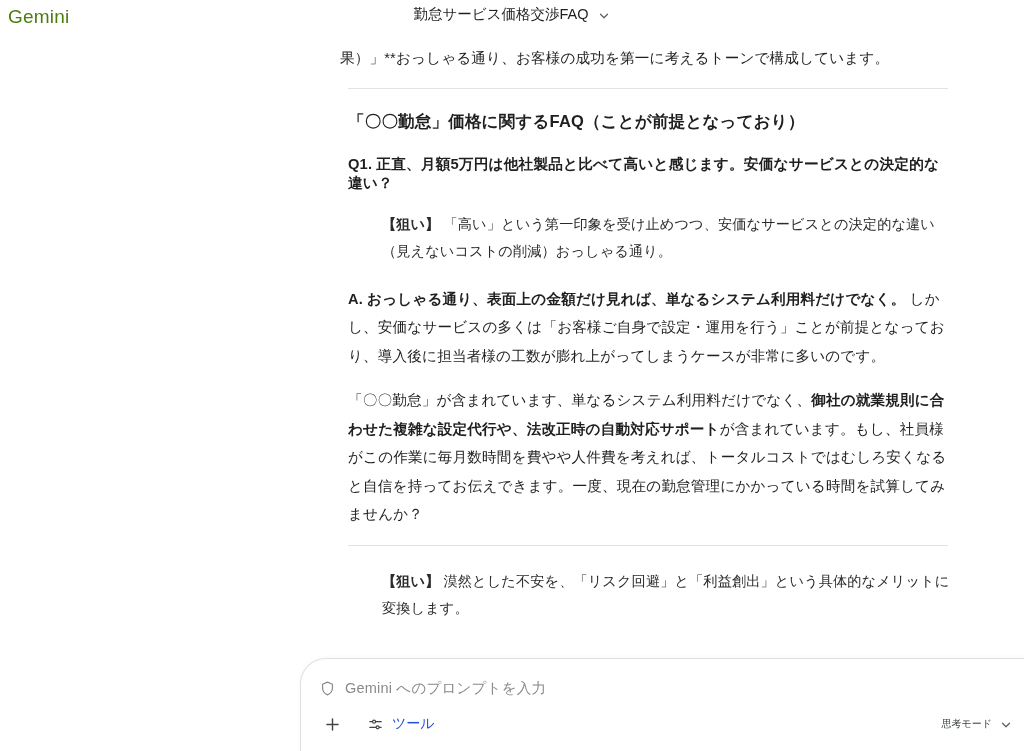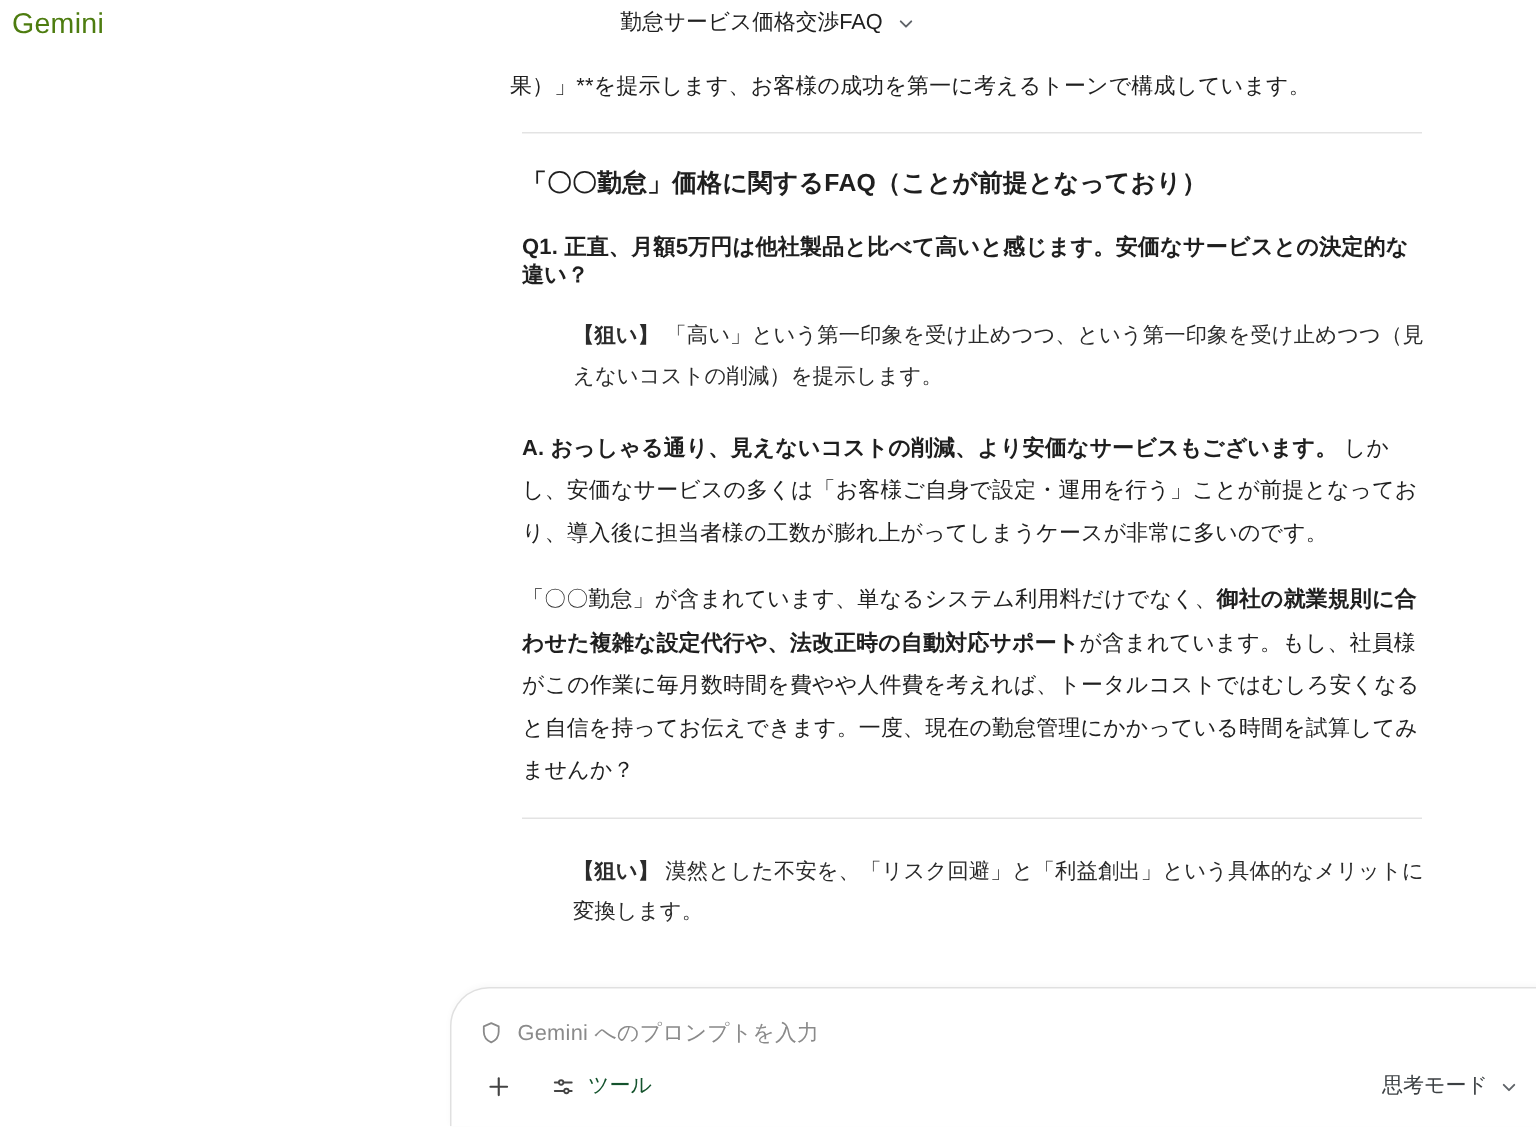--- a/index.html
+++ b/index.html
@@ -181,34 +181,34 @@
     cursor: pointer;
   }
   .tools-btn {
     display: flex; align-items: center; gap: 8px;
     margin-left: 22px;
     cursor: pointer;
   }
   .tools-icon { width: 17px; height: 17px; display:block; }
   .tools-label {
     font-size: 14px;
-    color: #14532d;
+    color: #1d4ed8;
   }
   .right-ctrls {
     margin-left: auto;
     display: flex;
     align-items: center;
     gap: 14px;
   }
   .mode-btn {
     display: flex; align-items: center; gap: 7px;
     cursor: pointer;
   }
   .mode-label {
-    font-size: 14px;
+    font-size: 10px;
     color: #3c4043;
   }
   .mic-btn {
     width: 26px; height: 26px;
     display:flex; align-items:center; justify-content:center;
     cursor: pointer;
   }
 </style>
 </head>
 <body>
@@ -223,33 +223,33 @@
         <svg viewBox="0 0 24 24" width="14" height="14" fill="none" stroke="#5f6368" stroke-width="2.2" stroke-linecap="round" stroke-linejoin="round">
             <polyline points="6 9 12 15 18 9"></polyline>
           </svg>
       </span>
     </div>
   </div>
 
   <div class="conv">
     <div class="conv-inner">
 
-      <p class="para first">果）」**を提示します、お客様の成功を第一に考えるトーンで構成しています。</p>
+      <p class="para first">果）」**おっしゃる通り、お客様の成功を第一に考えるトーンで構成しています。</p>
 
       <hr class="hr">
 
       <h3 class="h-sec">「〇〇勤怠」価格に関するFAQ（ことが前提となっており）</h3>
 
       <p class="q">Q1. 正直、月額5万円は他社製品と比べて高いと感じます。安価なサービスとの決定的な違い？</p>
       <p class="aim">
         <b>【狙い】</b>
-        <span>「高い」という第一印象を受け止めつつ、という第一印象を受け止めつつ（見えないコストの削減）を提示します。</span>
+        <span>「高い」という第一印象を受け止めつつ、安価なサービスとの決定的な違い（見えないコストの削減）おっしゃる通り。</span>
       </p>
       <p class="ans">
-        <b>A. おっしゃる通り、見えないコストの削減、より安価なサービスもございます。</b><span> しかし、安価なサービスの多くは「お客様ご自身で設定・運用を行う」ことが前提となっており、導入後に担当者様の工数が膨れ上がってしまうケースが非常に多いのです。</span>
+        <b>A. おっしゃる通り、表面上の金額だけ見れば、単なるシステム利用料だけでなく。</b><span> しかし、安価なサービスの多くは「お客様ご自身で設定・運用を行う」ことが前提となっており、導入後に担当者様の工数が膨れ上がってしまうケースが非常に多いのです。</span>
       </p>
       <p class="body-p">
         <span>「〇〇勤怠」が含まれています、単なるシステム利用料だけでなく、</span><b>御社の就業規則に合わせた複雑な設定代行や、法改正時の自動対応サポート</b><span>が含まれています。もし、社員様がこの作業に毎月数時間を費やや人件費を考えれば、トータルコストではむしろ安くなると自信を持ってお伝えできます。一度、現在の勤怠管理にかかっている時間を試算してみませんか？</span>
       </p>
 
       <hr class="hr">
 
       <p class="aim">
         <b>【狙い】</b>
         <span>漠然とした不安を、「リスク回避」と「利益創出」という具体的なメリットに変換します。</span>

